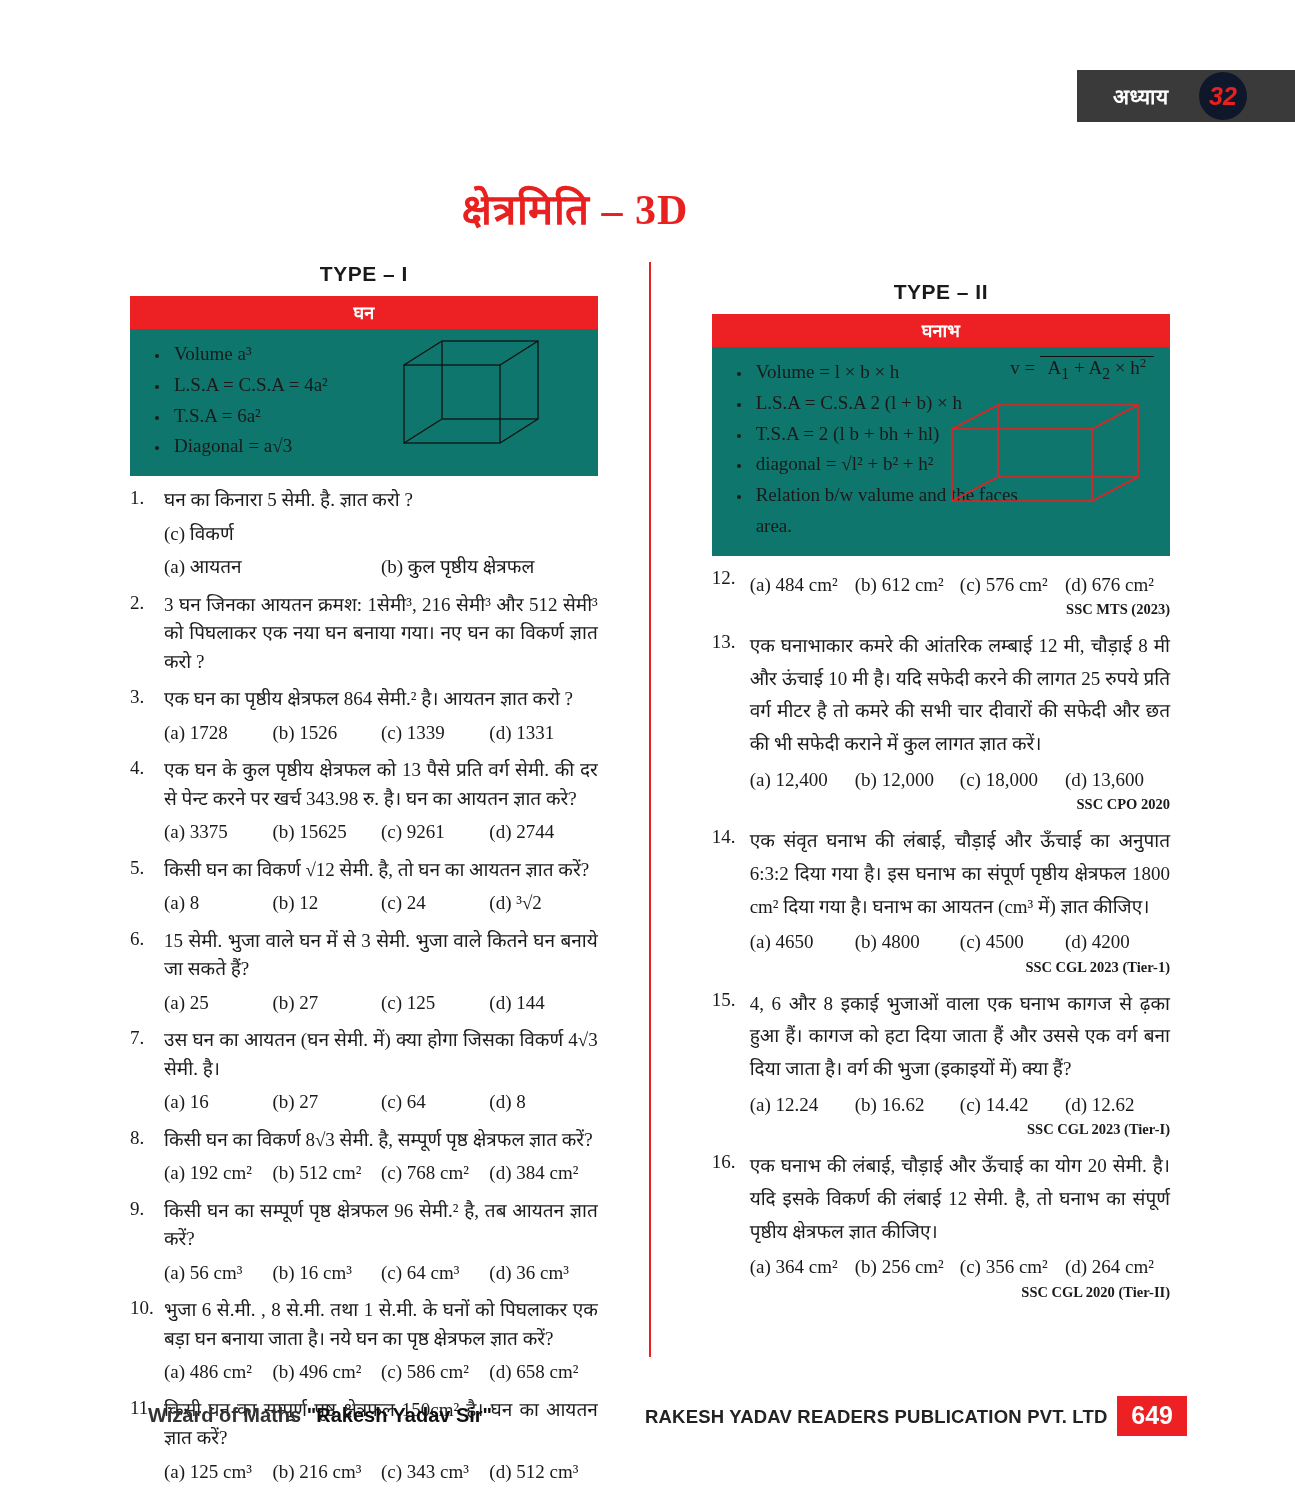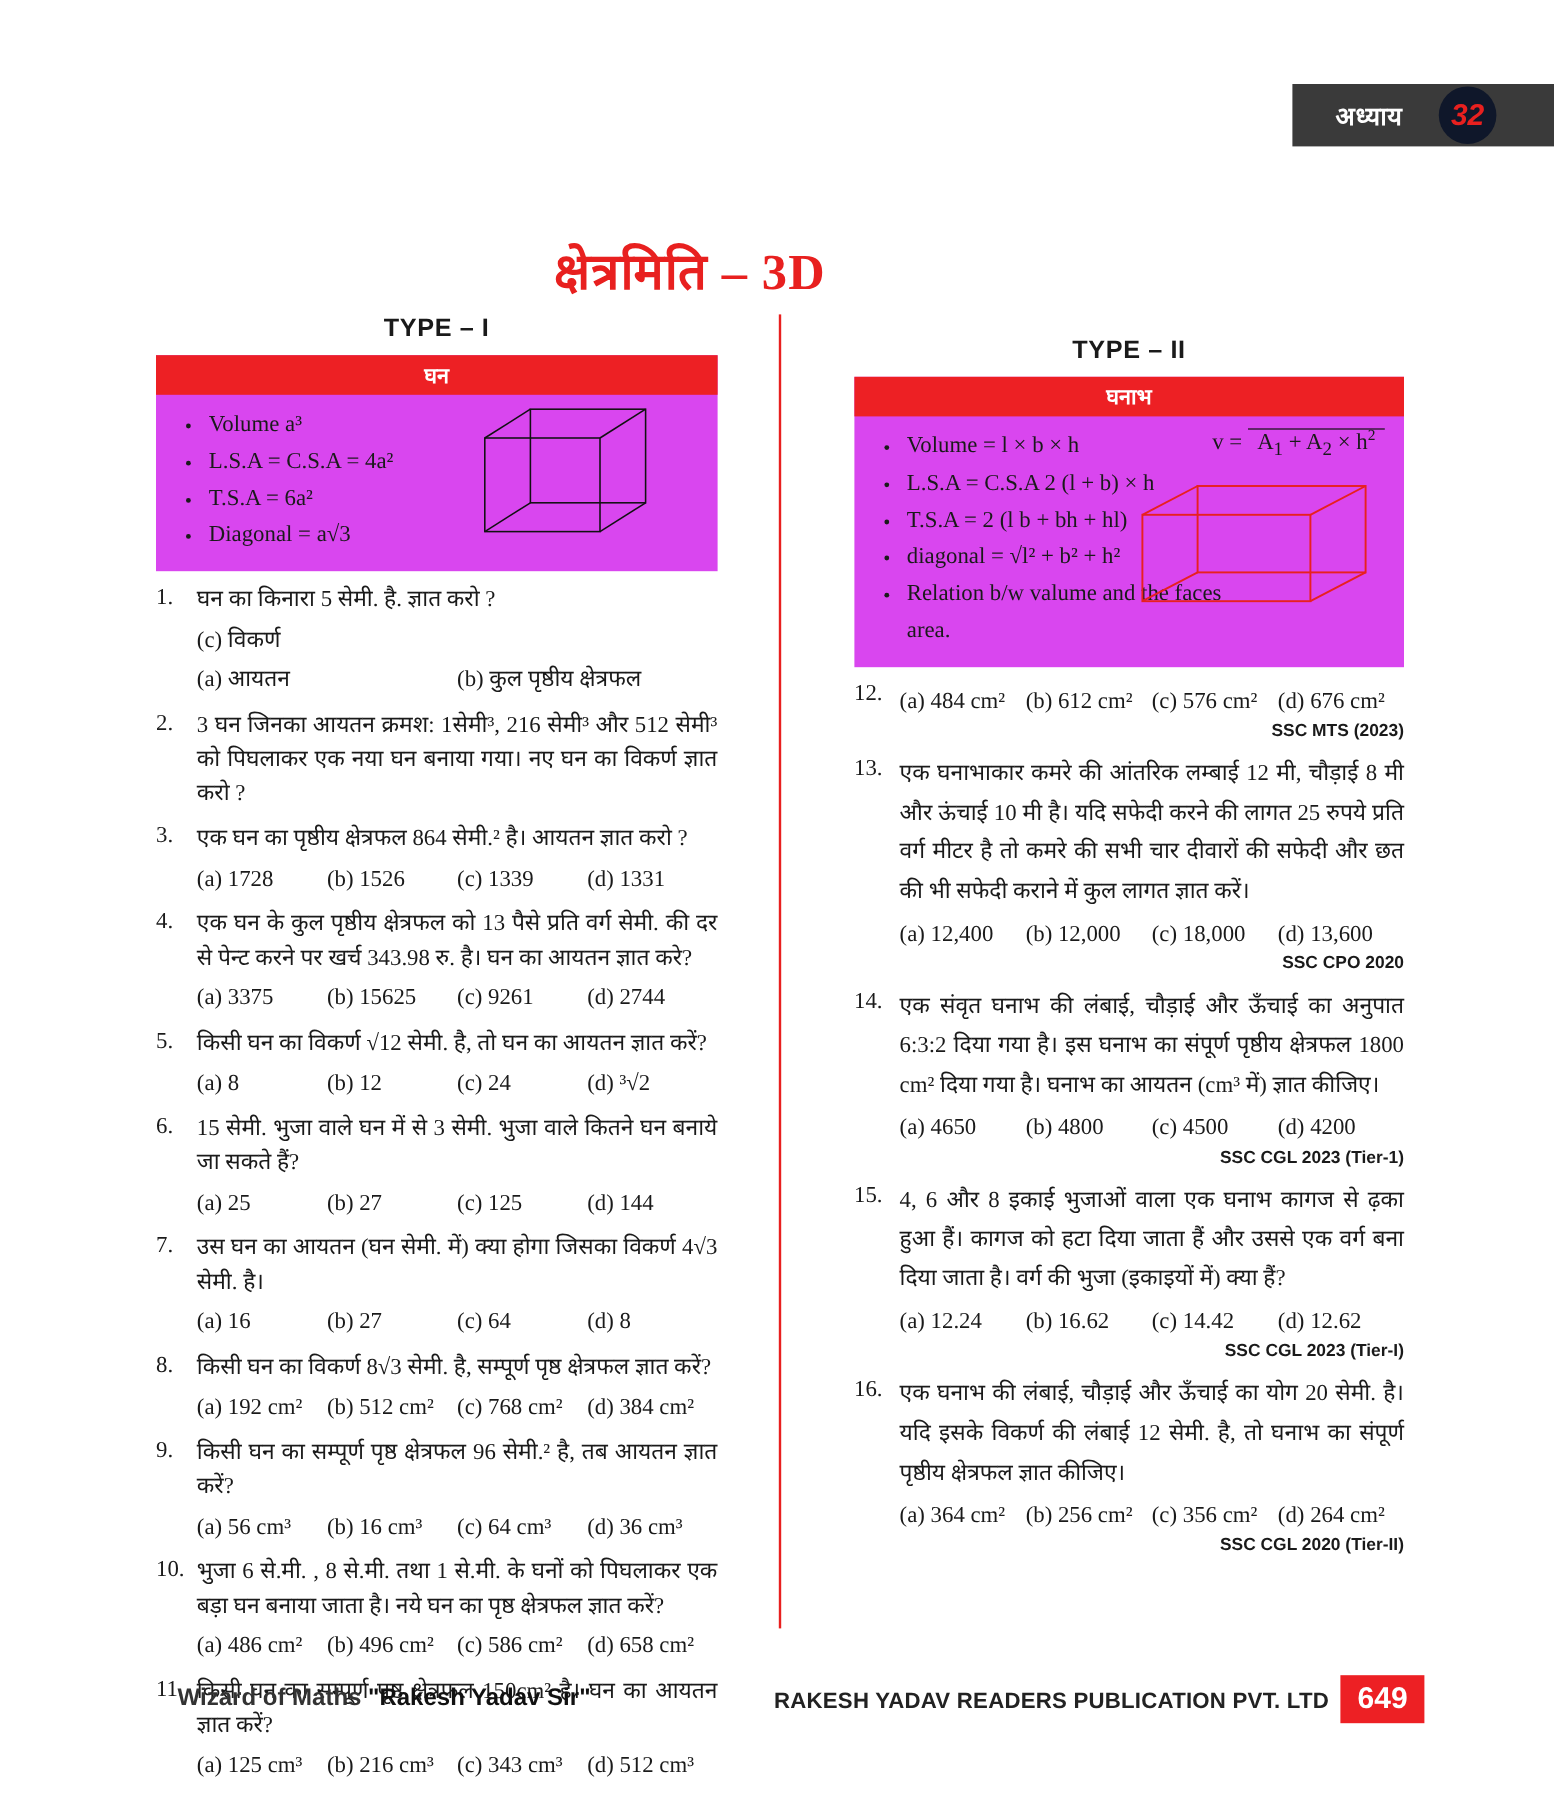--- a/index.html
+++ b/index.html
@@ -47,21 +47,21 @@
     display: flex;
     align-items: center;
     justify-content: center;
     font-family: "Liberation Sans", sans-serif;
     font-style: italic;
   }
 
   
   .page-title {
     position: absolute;
-    top: 196px;
+    top: 179px;
     left: 0;
     width: 1150px;
     text-align: center;
     color: #e8201f;
     font-size: 42px;
     font-weight: bold;
     letter-spacing: 1px;
   }
 
   
@@ -91,21 +91,21 @@
     text-align: center;
     font-family: "Liberation Sans", sans-serif;
     font-size: 21px;
     font-weight: bold;
     letter-spacing: .5px;
     margin-bottom: 10px;
   }
   .type-head.rt { margin-top: 18px; }
 
   .formula-box {
-    background: #d946ef;
+    background: #0f766e;
     border: 0;
     position: relative;
   }
   .formula-bar {
     background: #ed2024;
     color: #ffffff;
     text-align: center;
     font-size: 18px;
     font-weight: bold;
     padding: 4px 0 5px;
@@ -177,21 +177,21 @@
     font-size: 19px;
     margin-top: 5px;
     line-height: 1.5;
   }
   .opts span { display: inline-block; }
   .opts.c4 span { width: 25%; }
   .opts.c2 span { width: 50%; }
   .opts.c1 span { width: 100%; }
   .src {
     text-align: right;
-    font-family: Liberation Sans, sans-serif;
+    font-family: Liberation Serif, serif;
     font-size: 14.5px;
     font-weight: bold;
     margin-top: 2px;
   }
   .right .qtext { line-height: 1.72; }
   .right .q { margin-bottom: 12px; }
   .right .qnum { width: 38px; flex: 0 0 38px; }
 
   sup { font-size: 0.68em; }
 

